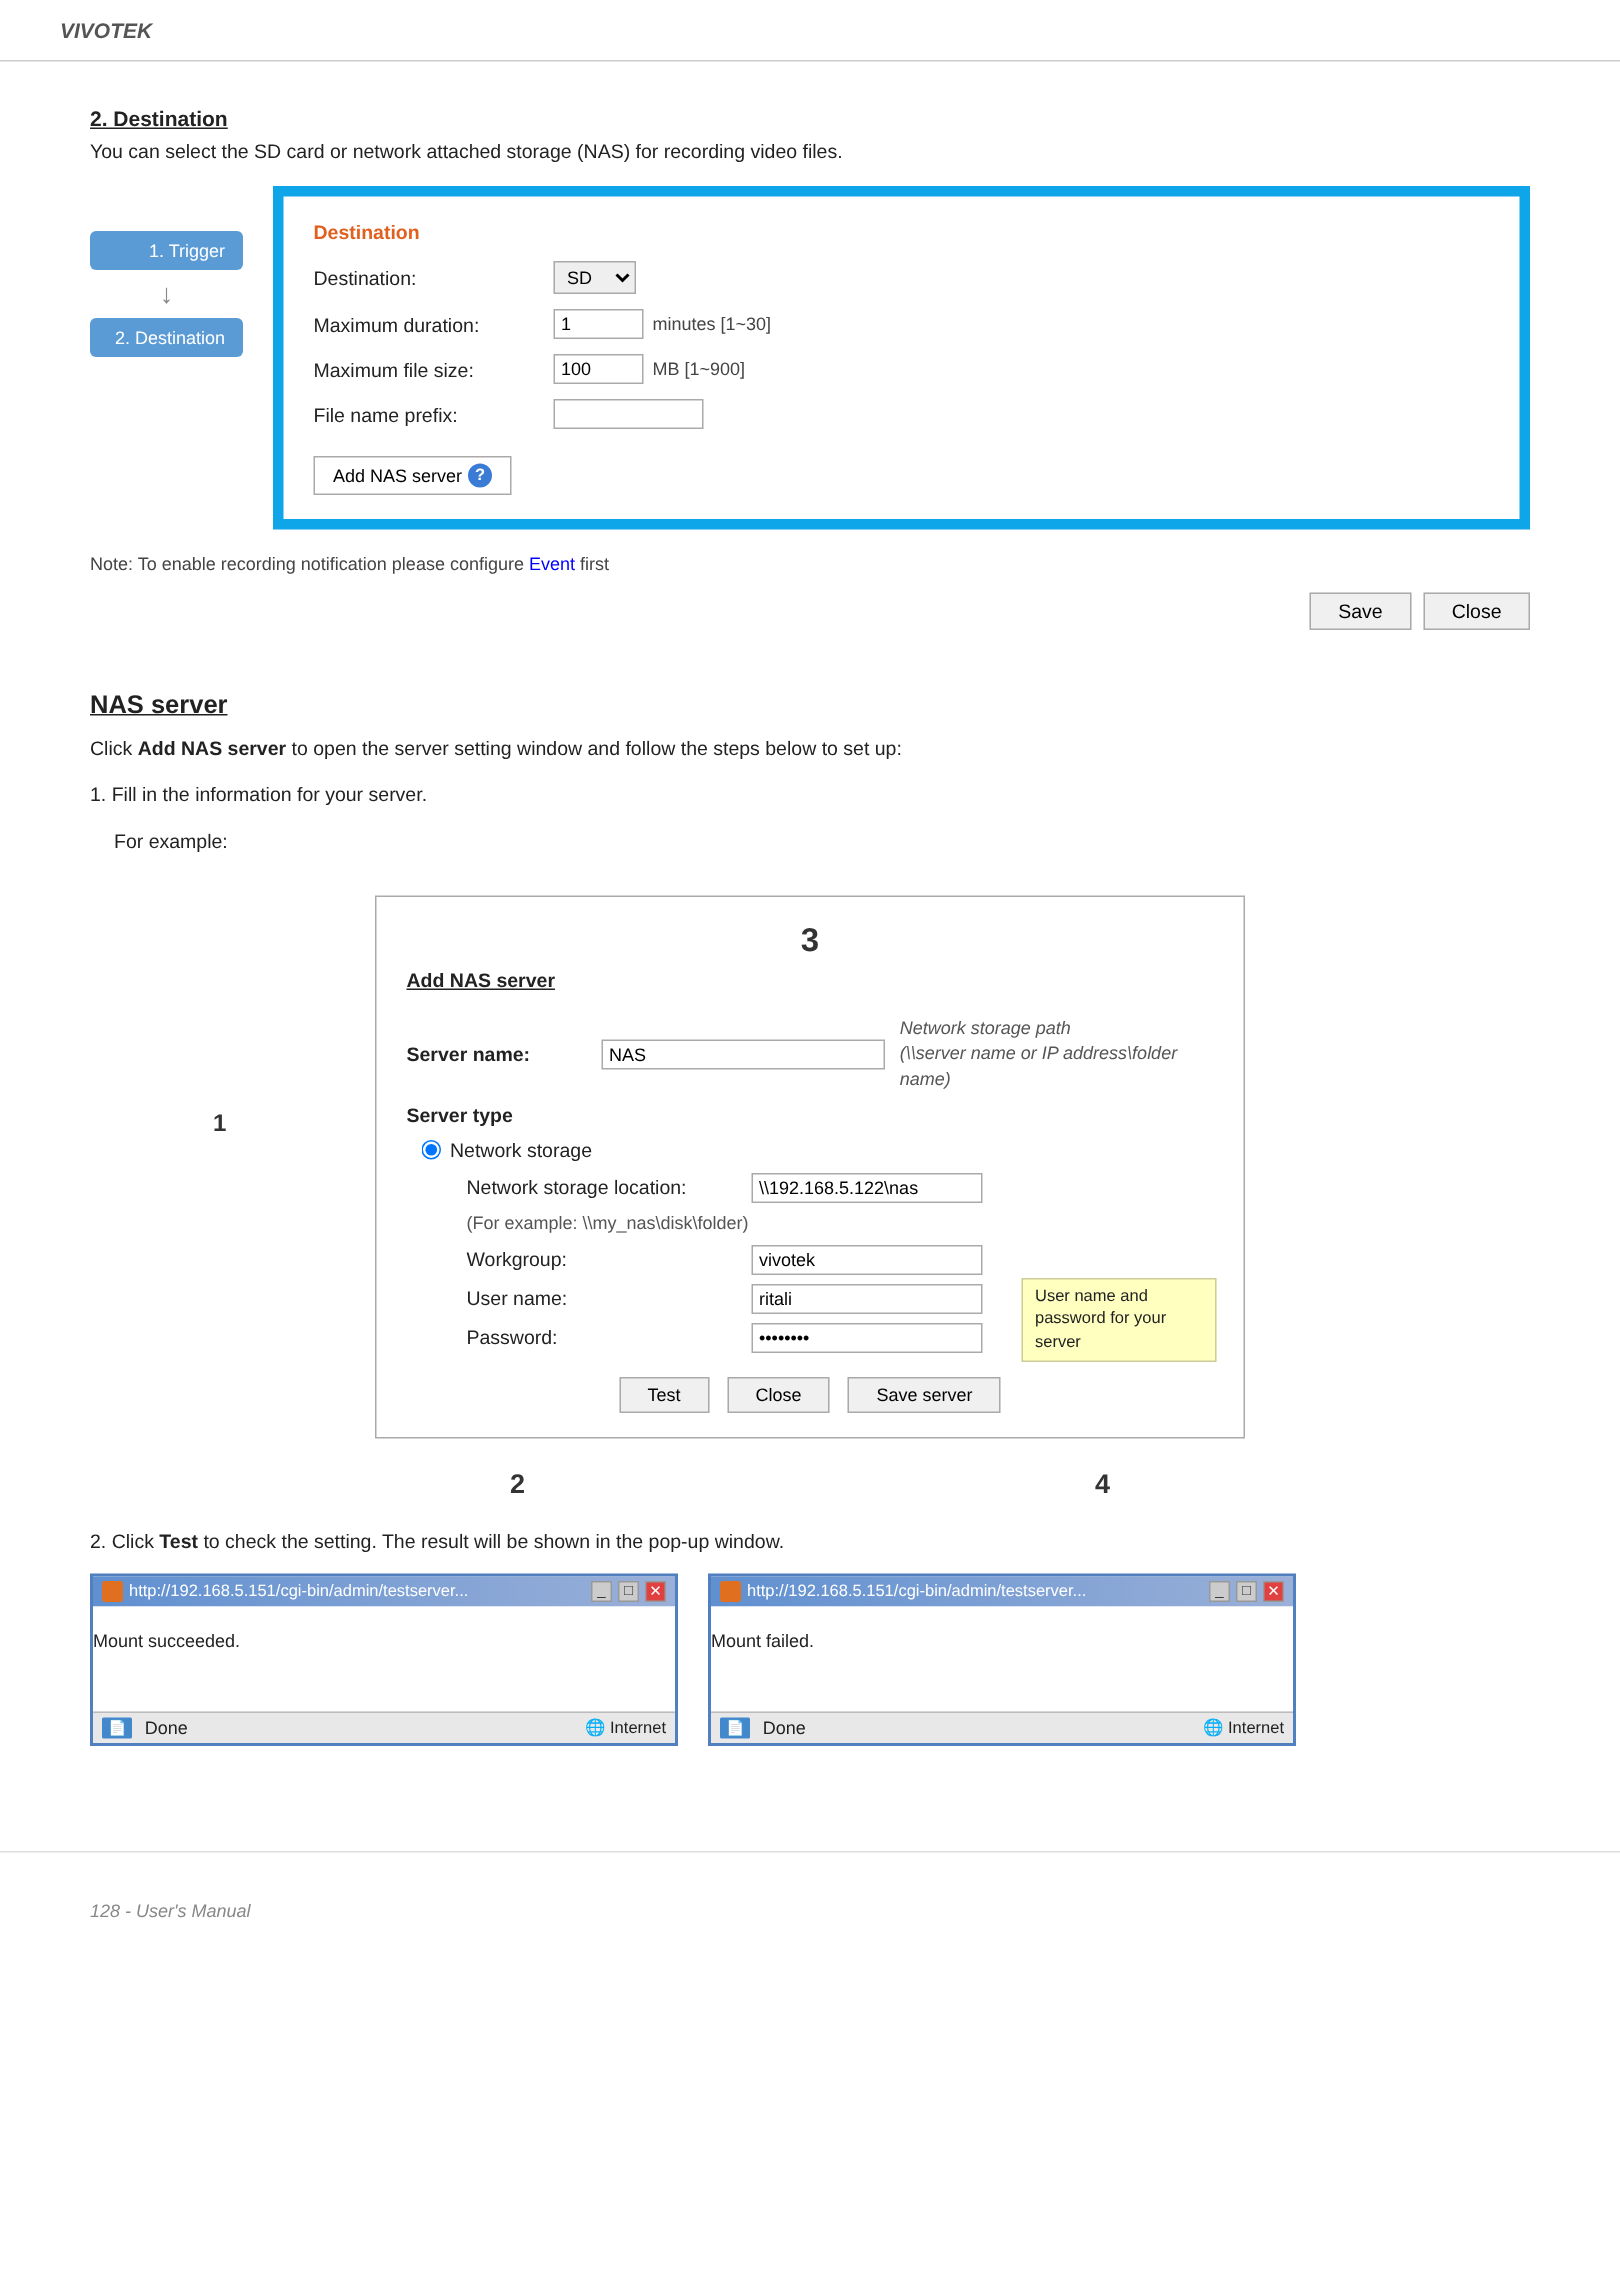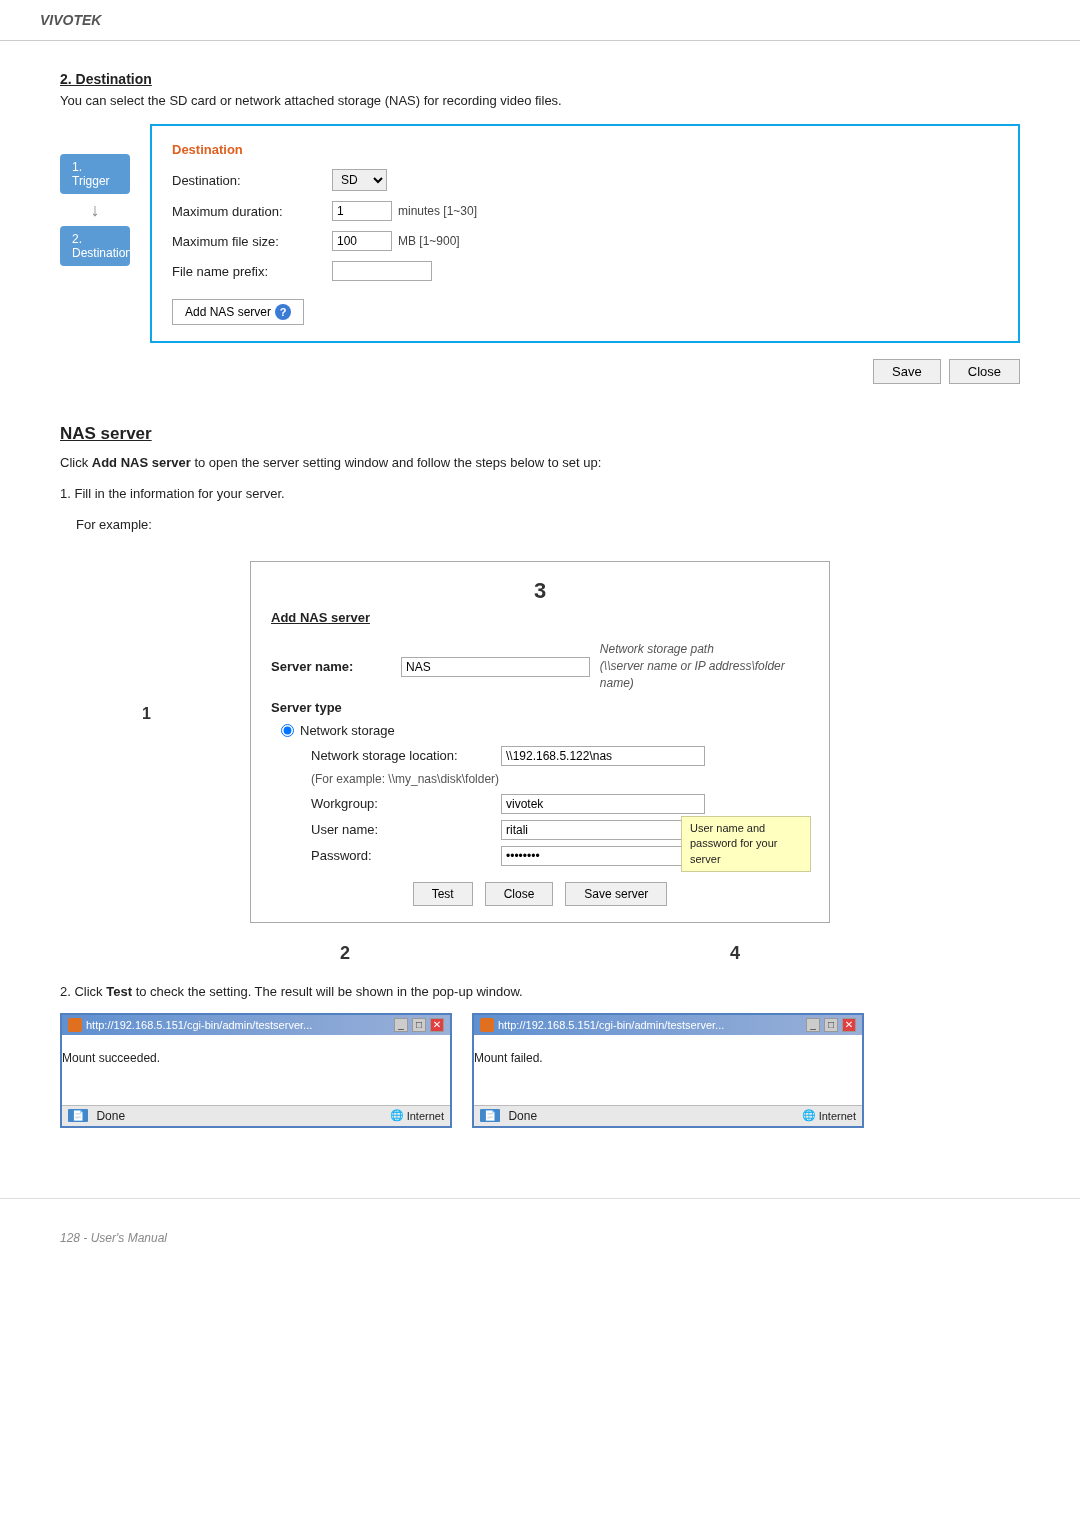--- a/index.html
+++ b/index.html
@@ -57,37 +57,37 @@
       margin-right: 20px;
       margin-top: 30px;
     }
 
     .step-box {
       background: #5b9bd5;
       color: #fff;
       font-size: 12px;
       padding: 6px 12px;
       border-radius: 4px;
-      text-align: left;
-      width: 70px;
+      text-align: right;
+      width: 102px;
     }
 
     .step-arrow {
       font-size: 18px;
       color: #888;
       line-height: 1.8;
     }
 
     .step-box.active {
       background: #5b9bd5;
     }
 
     
     .destination-panel {
-      border: 2px solid #0ea5e9;
+      border: 7px solid #0ea5e9;
       padding: 16px 20px;
       flex: 1;
       background: #fff;
     }
 
     .panel-title {
       color: #e06020;
       font-weight: bold;
       font-size: 13px;
       margin-bottom: 12px;
@@ -259,21 +259,21 @@
       margin-bottom: 6px;
       font-size: 13px;
       margin-left: 40px;
     }
 
     .nas-sub-label {
       min-width: 190px;
     }
 
     .nas-sub-input {
-      width: 204px;
+      width: 154px;
       font-size: 12px;
       padding: 2px 4px;
       border: 1px solid #aaa;
     }
 
     .nas-example {
       font-size: 12px;
       color: #555;
       margin-left: 40px;
       margin-bottom: 8px;
@@ -447,20 +447,25 @@
           <input type="text" class="prefix-input" style="">
         </div>
 
         <button class="add-nas-btn">
           <span>Add NAS server</span>
           <span class="btn-icon-blue">?</span>
         </button>
       </div>
     </div>
 
+    <div class="note-row">
+      <span>Note: To enable recording notification please configure</span>
+      <a href="#"> Event </a>
+      <span>first</span>
+    </div>
 
     <div class="action-buttons">
       <button class="btn">Save</button>
       <button class="btn">Close</button>
     </div>
   </div>
 
   <div>
     <div class="nas-title">NAS server</div>
 

